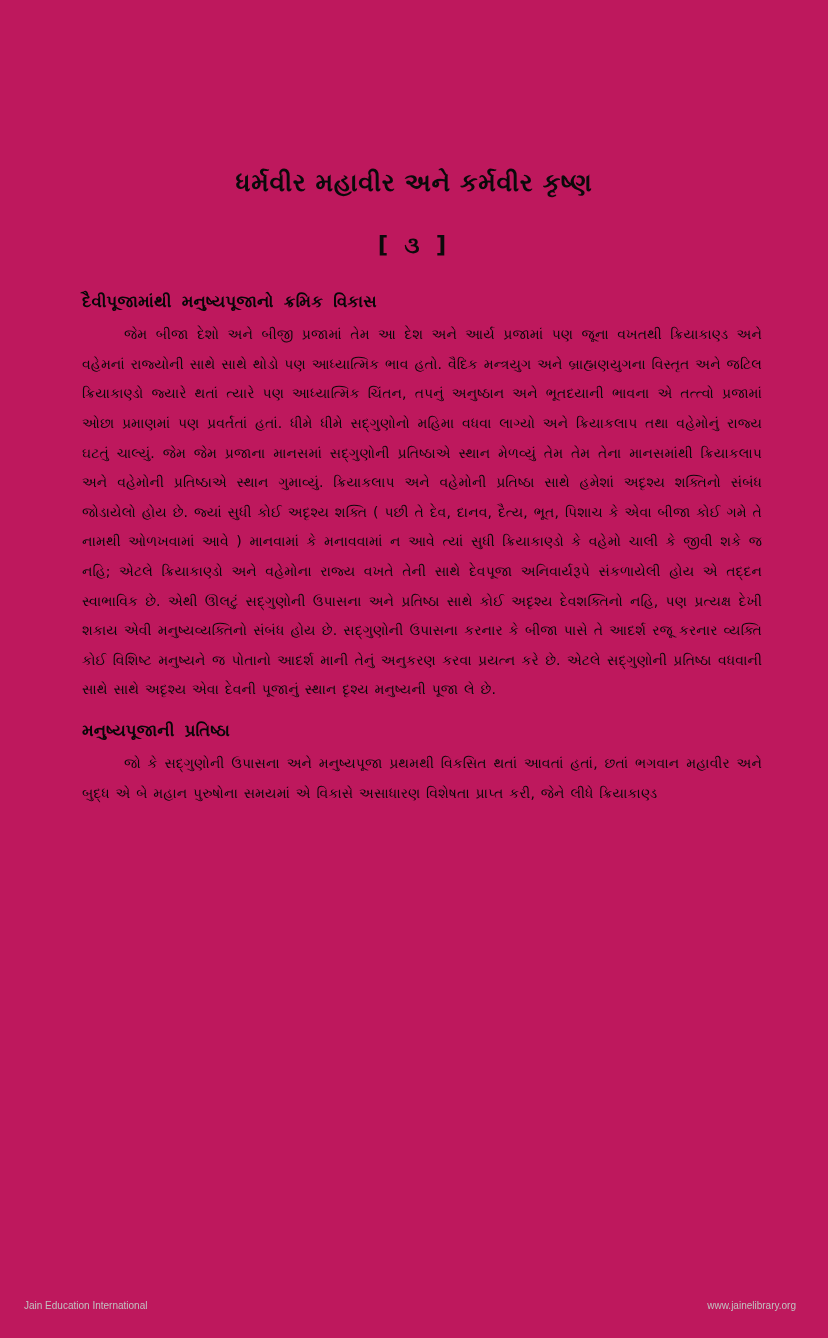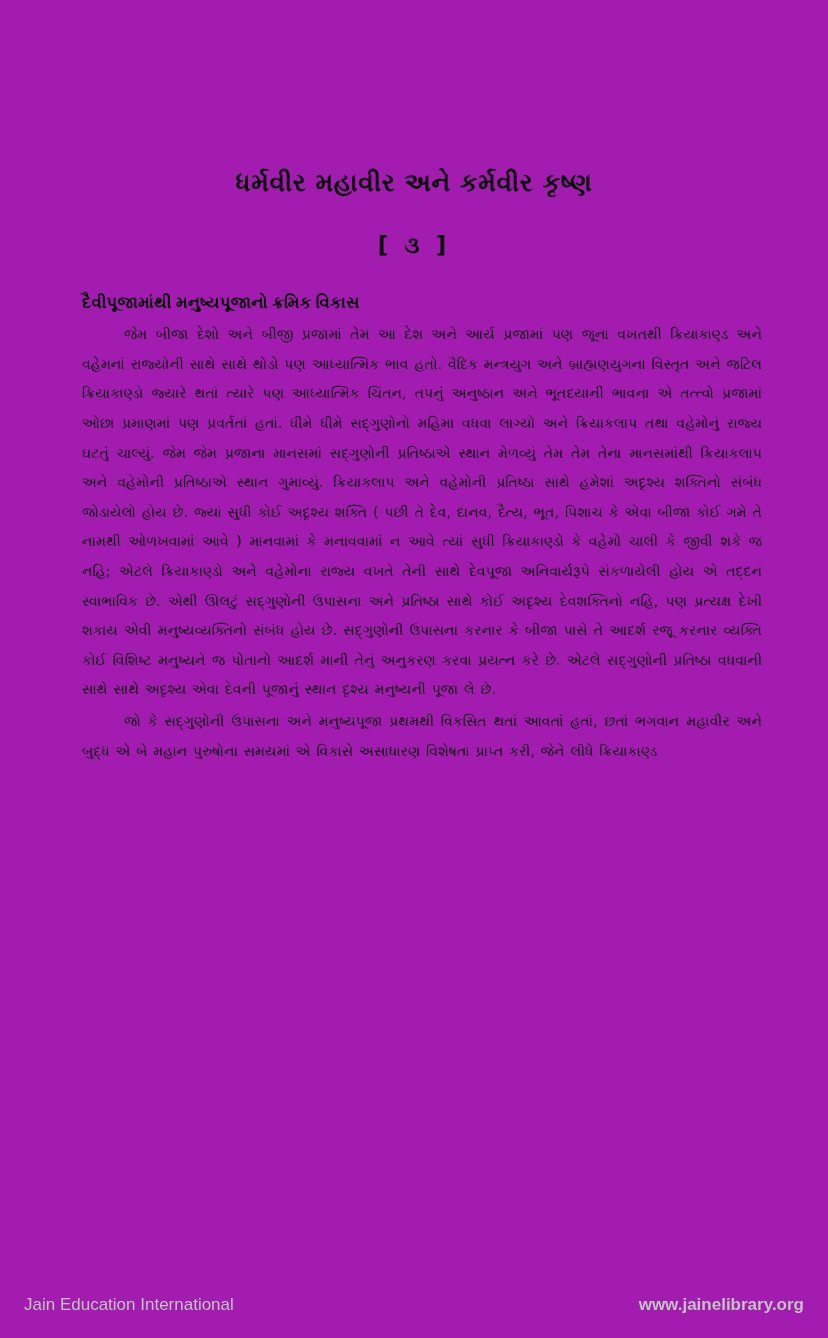--- a/index.html
+++ b/index.html
@@ -14,21 +14,21 @@
     position: relative;
     overflow: hidden;
     font-family: "Liberation Serif", "DejaVu Serif", serif;
     color: #000000;
     -webkit-font-smoothing: none;
   }
 
   .page {
     position: absolute;
     inset: 0;
-    background: #a21caf;
+    background: #be185d;
   }
 
   
   .page-title {
     position: absolute;
     left: 0;
     right: 0;
     top: 168px;
     text-align: center;
     font-family: "DejaVu Sans", "Liberation Sans", sans-serif;
@@ -54,21 +54,21 @@
 
   
   .column {
     position: absolute;
     left: 82px;
     top: 292px;
     width: 680px;
   }
 
   .section-heading {
-    font-family: Liberation Serif, serif;
+    font-family: Liberation Mono, monospace;
     font-weight: 700;
     font-size: 16.5px;
     line-height: 1.35;
     margin: 0 0 6px 0;
     color: #060606;
     letter-spacing: 0.2px;
   }
 
   .section-heading.second {
     margin-top: 16px;
@@ -96,60 +96,60 @@
   .column,
   .page-title,
   .chapter-number {
     text-rendering: optimizeLegibility;
   }
 
   
   .footer {
     position: absolute;
     left: 0;
-    right: 0;
+    right: 8px;
     bottom: 22px;
     height: 22px;
     display: flex;
     align-items: center;
     font-family: "Liberation Sans", "DejaVu Sans", sans-serif;
-    font-size: 17px;
+    font-size: 10px;
     color: #c2c2c2;
   }
   .footer-left {
     position: absolute;
     left: 24px;
   }
   .footer-center {
     position: absolute;
     left: 0;
     right: 0;
     text-align: center;
   }
   .footer-right {
     position: absolute;
     right: 24px;
-    font-weight: bold;
   }
 </style>
 </head>
 <body>
 
 <div class="page">
 
   <div class="page-title">ધર્મવીર મહાવીર અને કર્મવીર કૃષ્ણ</div>
 
   <div class="chapter-number">[ ૩ ]</div>
 
   <div class="column">
 
     <h2 class="section-heading">દૈવીપૂજામાંથી મનુષ્યપૂજાનો ક્રમિક વિકાસ</h2>
 
     <p class="body-par">જેમ બીજા દેશો અને બીજી પ્રજામાં તેમ આ દેશ અને આર્ય પ્રજામાં પણ જૂના વખતથી ક્રિયાકાણ્ડ અને વહેમનાં રાજ્યોની સાથે સાથે થોડો પણ આધ્યાત્મિક ભાવ હતો. વૈદિક મન્ત્રયુગ અને બ્રાહ્મણયુગના વિસ્તૃત અને જટિલ ક્રિયાકાણ્ડો જ્યારે થતાં ત્યારે પણ આધ્યાત્મિક ચિંતન, તપનું અનુષ્ઠાન અને ભૂતદયાની ભાવના એ તત્ત્વો પ્રજામાં ઓછા પ્રમાણમાં પણ પ્રવર્તતાં હતાં. ધીમે ધીમે સદ્‌ગુણોનો મહિમા વધવા લાગ્યો અને ક્રિયાકલાપ તથા વહેમોનું રાજ્ય ઘટતું ચાલ્યું. જેમ જેમ પ્રજાના માનસમાં સદ્‌ગુણોની પ્રતિષ્ઠાએ સ્થાન મેળવ્યું તેમ તેમ તેના માનસમાંથી ક્રિયાકલાપ અને વહેમોની પ્રતિષ્ઠાએ સ્થાન ગુમાવ્યું. ક્રિયાકલાપ અને વહેમોની પ્રતિષ્ઠા સાથે હમેશાં અદૃશ્ય શક્તિનો સંબંધ જોડાયેલો હોય છે. જ્યાં સુધી કોઈ અદૃશ્ય શક્તિ ( પછી તે દેવ, દાનવ, દૈત્ય, ભૂત, પિશાચ કે એવા બીજા કોઈ ગમે તે નામથી ઓળખવામાં આવે ) માનવામાં કે મનાવવામાં ન આવે ત્યાં સુધી ક્રિયાકાણ્ડો કે વહેમો ચાલી કે જીવી શકે જ નહિ; એટલે ક્રિયાકાણ્ડો અને વહેમોના રાજ્ય વખતે તેની સાથે દેવપૂજા અનિવાર્યરૂપે સંકળાયેલી હોય એ તદ્દન સ્વાભાવિક છે. એથી ઊલટું સદ્‌ગુણોની ઉપાસના અને પ્રતિષ્ઠા સાથે કોઈ અદૃશ્ય દેવશક્તિનો નહિ, પણ પ્રત્યક્ષ દેખી શકાય એવી મનુષ્યવ્યક્તિનો સંબંધ હોય છે. સદ્‌ગુણોની ઉપાસના કરનાર કે બીજા પાસે તે આદર્શ રજૂ કરનાર વ્યક્તિ કોઈ વિશિષ્ટ મનુષ્યને જ પોતાનો આદર્શ માની તેનું અનુકરણ કરવા પ્રયત્ન કરે છે. એટલે સદ્‌ગુણોની પ્રતિષ્ઠા વધવાની સાથે સાથે અદૃશ્ય એવા દેવની પૂજાનું સ્થાન દૃશ્ય મનુષ્યની પૂજા લે છે.</p>
 
+    <h2 class="section-heading second">મનુષ્યપૂજાની પ્રતિષ્ઠા</h2>
 
     <p class="body-par last">જો કે સદ્‌ગુણોની ઉપાસના અને મનુષ્યપૂજા પ્રથમથી વિકસિત થતાં આવતાં હતાં, છતાં ભગવાન મહાવીર અને બુદ્ધ એ બે મહાન પુરુષોના સમયમાં એ વિકાસે અસાધારણ વિશેષતા પ્રાપ્ત કરી, જેને લીધે ક્રિયાકાણ્ડ</p>
 
   </div>
 
   <div class="footer">
     <span class="footer-left">Jain Education International</span>
     <span class="footer-right">www.jainelibrary.org</span>
   </div>
 

